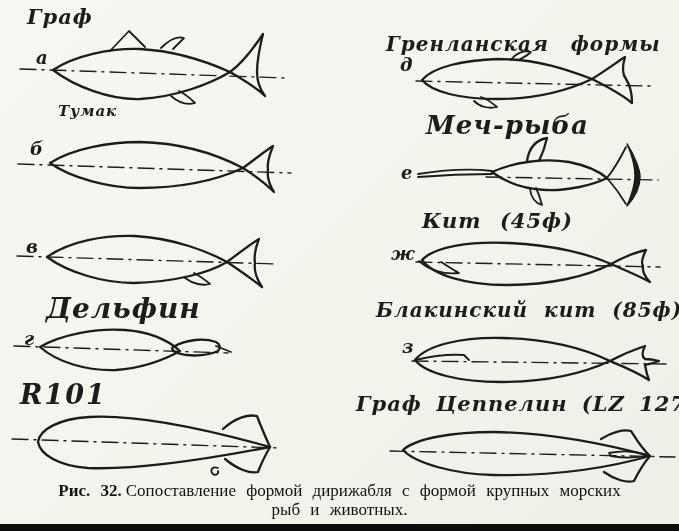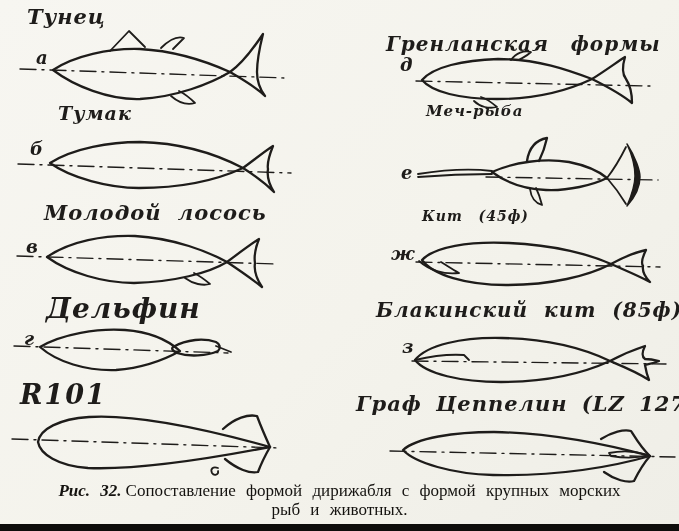--- a/index.html
+++ b/index.html
@@ -37,51 +37,50 @@
   .drawing .thin{stroke-width:1.8;}
   .drawing .filled{fill:#1e1c1a;stroke-width:1.5;}
   #caption{
     position:absolute;left:0;top:481px;width:679px;
     text-align:center;
     font-family:"Liberation Serif", serif;
     font-size:17px;color:#14120f;
     line-height:19px;
     word-spacing:6px;
   }
-  #caption .cap-prefix{font-weight:bold;margin-right:4px;font-style:italic;}
+  #caption .cap-prefix{font-weight:bold;margin-right:4px;}
   #scan-edge{
     position:absolute;left:0;bottom:0;width:679px;height:7px;
     background:#0e0d0b;
   }
 </style>
 </head>
 <body>
 
 <div id="page">
 
-  <span class="fig-label" style="left:27px;top:4px;font-size:21px;">Тунец</span>
+  <span class="fig-label" style="left:27px;top:4px;font-size:21px;">Граф</span>
   <span class="fig-letter" style="left:36px;top:47px;">а</span>
   <svg class="drawing" style="left:14px;top:26px;" width="285" height="92" viewBox="0 0 285 92">
     <path class="axis" d="M6,43 L272,52"></path>
     <path d="M 39,44 C 60,30 95,22 126,23 C 162,25 196,37 216,46 C 196,58 162,71 126,73 C 95,74 60,60 39,44 Z"></path>
     <path class="thin" d="M 96,25 L 115,5 L 131,21"></path>
     <path class="thin" d="M 147,22 C 156,13 164,10 170,12 C 166,16 162,20 159,23"></path>
     <path class="thin" d="M 157,70 C 165,77 174,79 181,77 C 175,71 169,67 165,65"></path>
     <path d="M 216,46 C 229,37 241,20 249,8 C 245,24 243,38 243,46 C 243,54 245,62 251,70 C 242,61 229,54 216,46 Z"></path>
   </svg>
 
-  <span class="fig-label" style="left:58px;top:102px;font-size:19px;">Тумак</span>
+  <span class="fig-label" style="left:58px;top:102px;font-size:15px;">Тумак</span>
   <span class="fig-letter" style="left:30px;top:138px;">б</span>
   <svg class="drawing" style="left:14px;top:124px;" width="285" height="82" viewBox="0 0 285 82">
     <path class="axis" d="M4,40 L277,49"></path>
     <path d="M 36,39 C 60,24 96,18 126,18 C 170,19 206,32 229,44 C 205,55 170,64 125,64 C 95,64 57,54 36,39 Z"></path>
     <path d="M 229,44 C 240,36 251,27 259,22 C 255,32 253,40 254,45 C 253,51 255,60 260,68 C 252,60 240,51 229,44 Z"></path>
   </svg>
 
-  <span class="fig-label" style="left:44px;top:200px;font-size:21px;word-spacing:8px;">Молодой лосось</span>
   <span class="fig-letter" style="left:26px;top:236px;">в</span>
   <svg class="drawing" style="left:14px;top:226px;" width="280" height="72" viewBox="0 0 280 72">
     <path class="axis" d="M3,30 L262,38"></path>
     <path d="M 33,31 C 56,15 90,9 121,10 C 160,12 195,26 213,36 C 195,47 160,56 120,57 C 90,57 55,47 33,31 Z"></path>
     <path class="thin" d="M 171,52 C 179,58 189,60 196,58 C 190,53 184,49 180,47"></path>
     <path d="M 213,36 C 225,27 237,18 245,13 C 241,23 240,31 241,37 C 240,43 242,52 248,61 C 238,53 225,44 213,36 Z"></path>
   </svg>
 
   <span class="fig-label" style="left:46px;top:292px;font-size:28px;">Дельфин</span>
   <span class="fig-letter" style="left:24px;top:328px;">г</span>
@@ -104,35 +103,35 @@
   <span class="fig-label" style="left:386px;top:32px;font-size:20px;word-spacing:14px;">Гренланская формы</span>
   <span class="fig-letter" style="left:400px;top:54px;">д</span>
   <svg class="drawing" style="left:392px;top:46px;" width="265" height="72" viewBox="0 0 265 72">
     <path class="axis" d="M24,35 L258,40"></path>
     <path d="M 30,34 C 41,21 71,14 106,13 C 146,13 176,24 200,33 C 177,44 145,53 105,53 C 68,53 40,46 30,34 Z"></path>
     <path class="thin" d="M 119,14 C 124,7 132,4 139,6 C 135,10 130,12 127,14"></path>
     <path class="thin" d="M 82,55 C 88,61 97,63 105,61 C 99,56 93,52 89,51"></path>
     <path d="M 200,33 C 213,25 225,16 233,11 C 230,21 230,28 234,33 C 238,39 240,48 240,57 C 228,47 212,39 200,33 Z"></path>
   </svg>
 
-  <span class="fig-label" style="left:426px;top:102px;font-size:15px;font-style:italic;">Меч-рыба</span>
+  <span class="fig-label" style="left:426px;top:110px;font-size:26px;font-style:italic;">Меч-рыба</span>
   <span class="fig-letter" style="left:401px;top:162px;">е</span>
   <svg class="drawing" style="left:408px;top:133px;" width="258" height="84" viewBox="0 0 258 84">
     <path class="axis" d="M78,44 L250,47"></path>
     <path class="thin" d="M 10,41 C 35,37 60,35 84,38"></path>
     <path class="thin" d="M 10,44 C 35,42 62,41 84,41"></path>
     <path d="M 84,39 C 106,29 136,25 161,29 C 181,33 193,40 199,45 C 185,52 160,58 138,57 C 114,56 96,48 84,39 Z"></path>
     <path d="M 119,28 C 121,15 128,7 139,5 C 137,14 134,22 131,28"></path>
     <path class="thin" d="M 122,56 C 123,64 127,70 134,72 C 132,64 130,59 128,55"></path>
     <path class="thin" d="M 199,45 C 206,36 212,26 218,14"></path>
     <path class="thin" d="M 199,45 C 206,53 212,61 218,71"></path>
     <path class="filled" d="M 219,11 C 228,25 232,38 232,44 C 232,52 228,63 219,73 C 225,59 227,48 227,43 C 227,37 225,24 219,11 Z"></path>
   </svg>
 
-  <span class="fig-label" style="left:422px;top:208px;font-size:14px;word-spacing:10px;">Кит (45ф)</span>
+  <span class="fig-label" style="left:422px;top:208px;font-size:21px;word-spacing:10px;">Кит (45ф)</span>
   <span class="fig-letter" style="left:391px;top:243px;">ж</span>
   <svg class="drawing" style="left:406px;top:233px;" width="262" height="66" viewBox="0 0 262 66">
     <path class="axis" d="M10,29 L254,34"></path>
     <path d="M 16,27 C 28,14 63,8 103,10 C 150,12 185,22 205,31 C 182,43 145,52 100,52 C 60,52 27,42 16,27 Z"></path>
     <path class="thin" d="M 13,28 C 23,37 38,42 53,40 C 46,36 40,32 35,29"></path>
     <path d="M 205,31 C 218,24 230,19 240,17 C 236,25 235,30 237,33 C 236,39 239,44 244,49 C 231,42 216,36 205,31 Z"></path>
   </svg>
 
   <span class="fig-label" style="left:376px;top:298px;font-size:20px;word-spacing:8px;">Блакинский кит (85ф)</span>
   <span class="fig-letter" style="left:402px;top:336px;">з</span>

